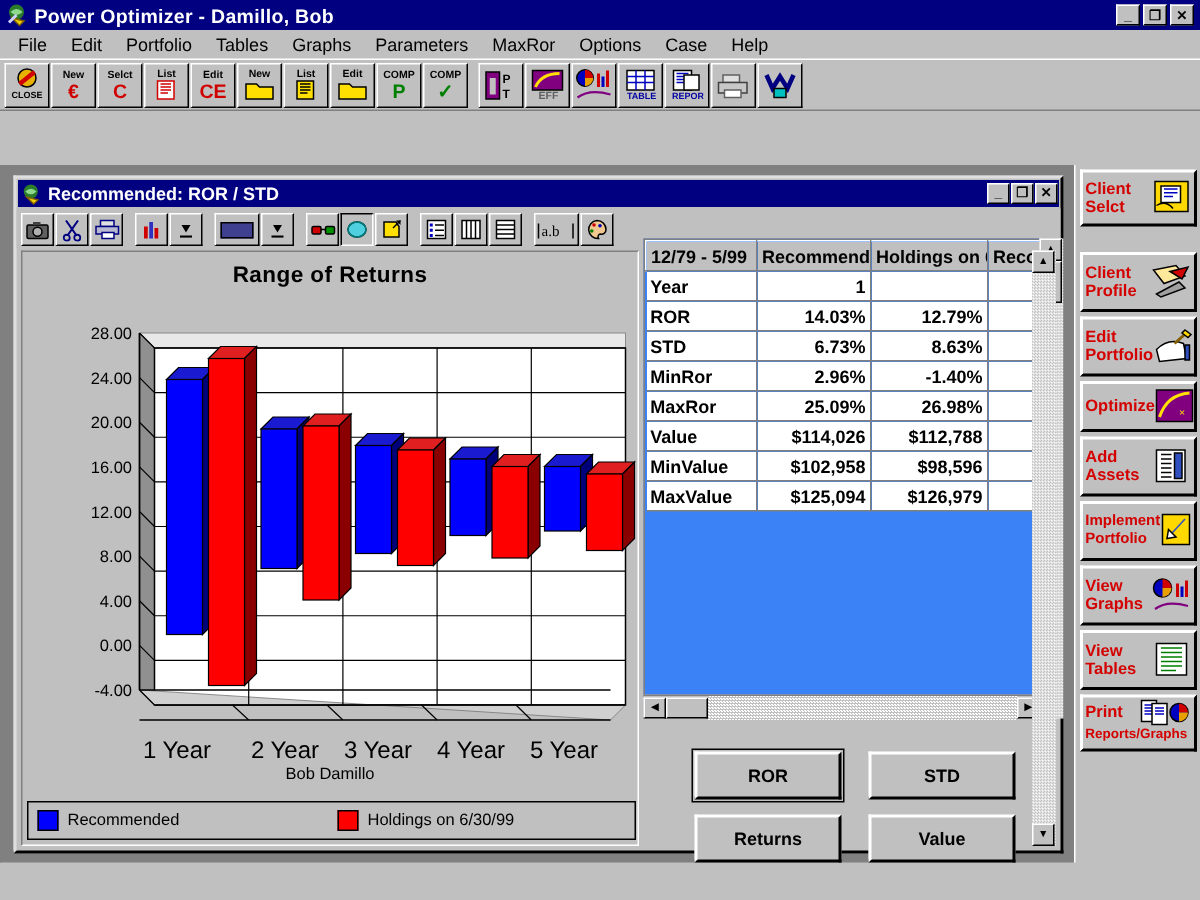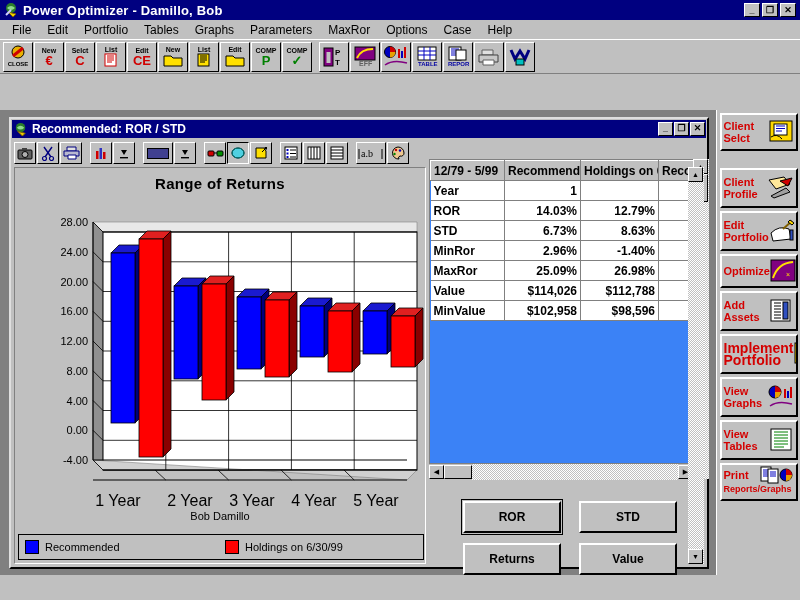--- a/index.html
+++ b/index.html
@@ -824,20 +824,26 @@
               <td class="num">$114,026</td>
               <td class="num">$112,788</td>
               <td class="num"></td>
             </tr>
             <tr>
               <td class="rowhdr">MinValue</td>
               <td class="num">$102,958</td>
               <td class="num">$98,596</td>
               <td class="num"></td>
             </tr>
+            <tr>
+              <td class="rowhdr">MaxValue</td>
+              <td class="num">$125,094</td>
+              <td class="num">$126,979</td>
+              <td class="num"></td>
+            </tr>
           </tbody>
             </table>
         </div>
 
         <div class="vscroll">
           <span class="vsb-arrow">▲</span>
           <span class="vsb-thumb"></span>
         </div>
 
         <div class="hscroll">
@@ -936,21 +942,21 @@
       <span class="side-ico">
         <svg width="26" height="24" viewBox="0 0 26 24">
           <rect x="3" y="1" width="19" height="21" fill="#fff" stroke="#000"></rect>
           <path d="M6 4h7M6 7h7M6 10h7M6 13h7M6 16h7M6 19h7" stroke="#000"></path>
           <rect x="15" y="3" width="5" height="17" fill="#3050c0" stroke="#000"></rect>
         </svg>
       </span>
     </div>
 
     <div class="side-btn" style="height:40px">
-      <span class="side-lbl" style="font-size:14px">
+      <span class="side-lbl" style="font-size:10px">
         <span style="display:block">Implement</span>
         <span style="display:block">Portfolio</span>
       </span>
       <span class="side-ico" style="width:20px">
         <svg width="20" height="22" viewBox="0 0 20 22">
           <rect x="1" y="1" width="18" height="20" fill="#ffd800" stroke="#000"></rect>
           <path d="M4 17 L16 4" stroke="#3050c0"></path>
           <path d="M4 17 L5 11 L10 16Z" fill="#fff" stroke="#000"></path>
         </svg>
       </span>

